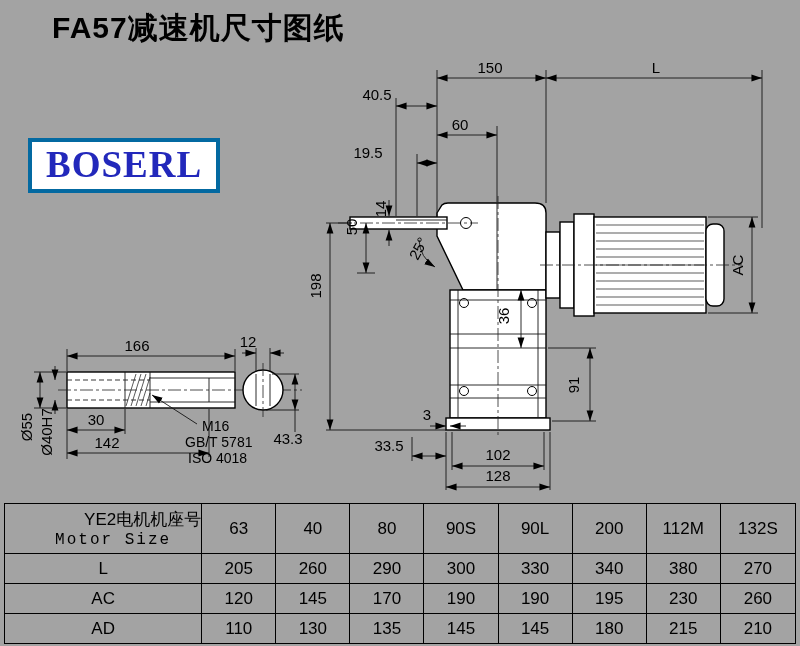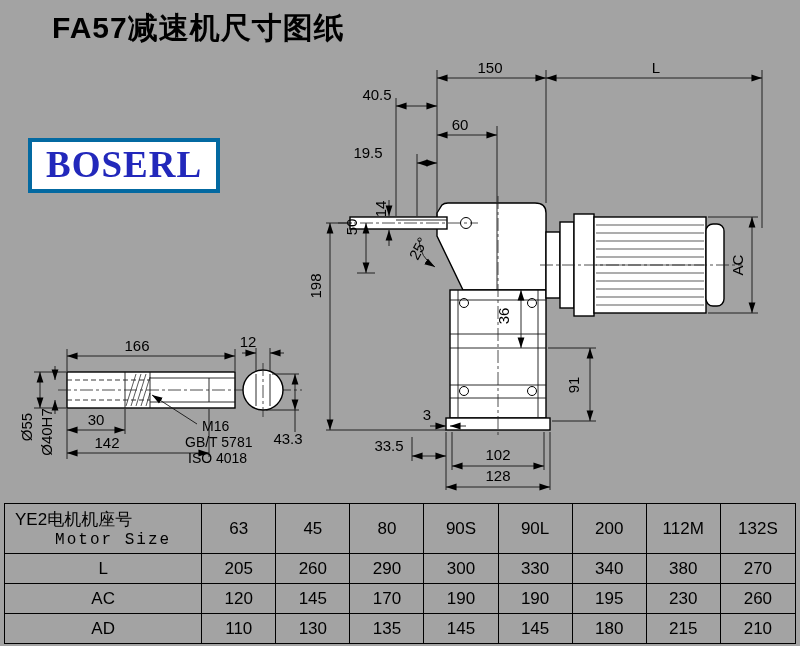--- a/index.html
+++ b/index.html
@@ -17,21 +17,21 @@
   .out  { stroke:#000; stroke-width:1.4; fill:#fff; }
   .feat { stroke:#000; stroke-width:1; fill:none; }
   .cl   { stroke:#222; stroke-width:0.8; stroke-dasharray:13 3 3 3; fill:none; }
   .dash { stroke:#222; stroke-width:0.9; stroke-dasharray:5 3; fill:none; }
   #size-table { position:absolute; left:4px; top:503px; }
   #size-table table { border-collapse:collapse; table-layout:fixed; width:792px; }
   #size-table td { border:1.5px solid #000; text-align:center; vertical-align:middle;
                    font-size:17px; padding:0; overflow:hidden; }
   #size-table tr.hd td { height:49px; }
   #size-table tr.dr td { height:29px; }
-  #size-table .cn { text-align:left; padding-left:10px; font-size:17px; }
+  #size-table .cn { text-align:right; padding-left:10px; font-size:17px; }
   #size-table .en { text-align:center; padding-left:20px; font-size:16px; letter-spacing:2px;
                     font-family:"Liberation Mono", monospace; }
 </style>
 </head>
 <body>
 
 <div id="page">
 
   <div id="title">FA57减速机尺寸图纸</div>
 
@@ -243,21 +243,21 @@
           <col style="width:74px">
           <col style="width:75px">
       </colgroup>
       <tbody>
         <tr class="hd">
           <td>
             <div class="cn">YE2电机机座号</div>
             <div class="en">Motor Size</div>
           </td>
           <td>63</td>
-          <td>45</td>
+          <td>40</td>
           <td>80</td>
           <td>90S</td>
           <td>90L</td>
           <td>200</td>
           <td>112M</td>
           <td>132S</td>
         </tr>
         <tr class="dr">
           <td>L</td>
           <td>205</td>

